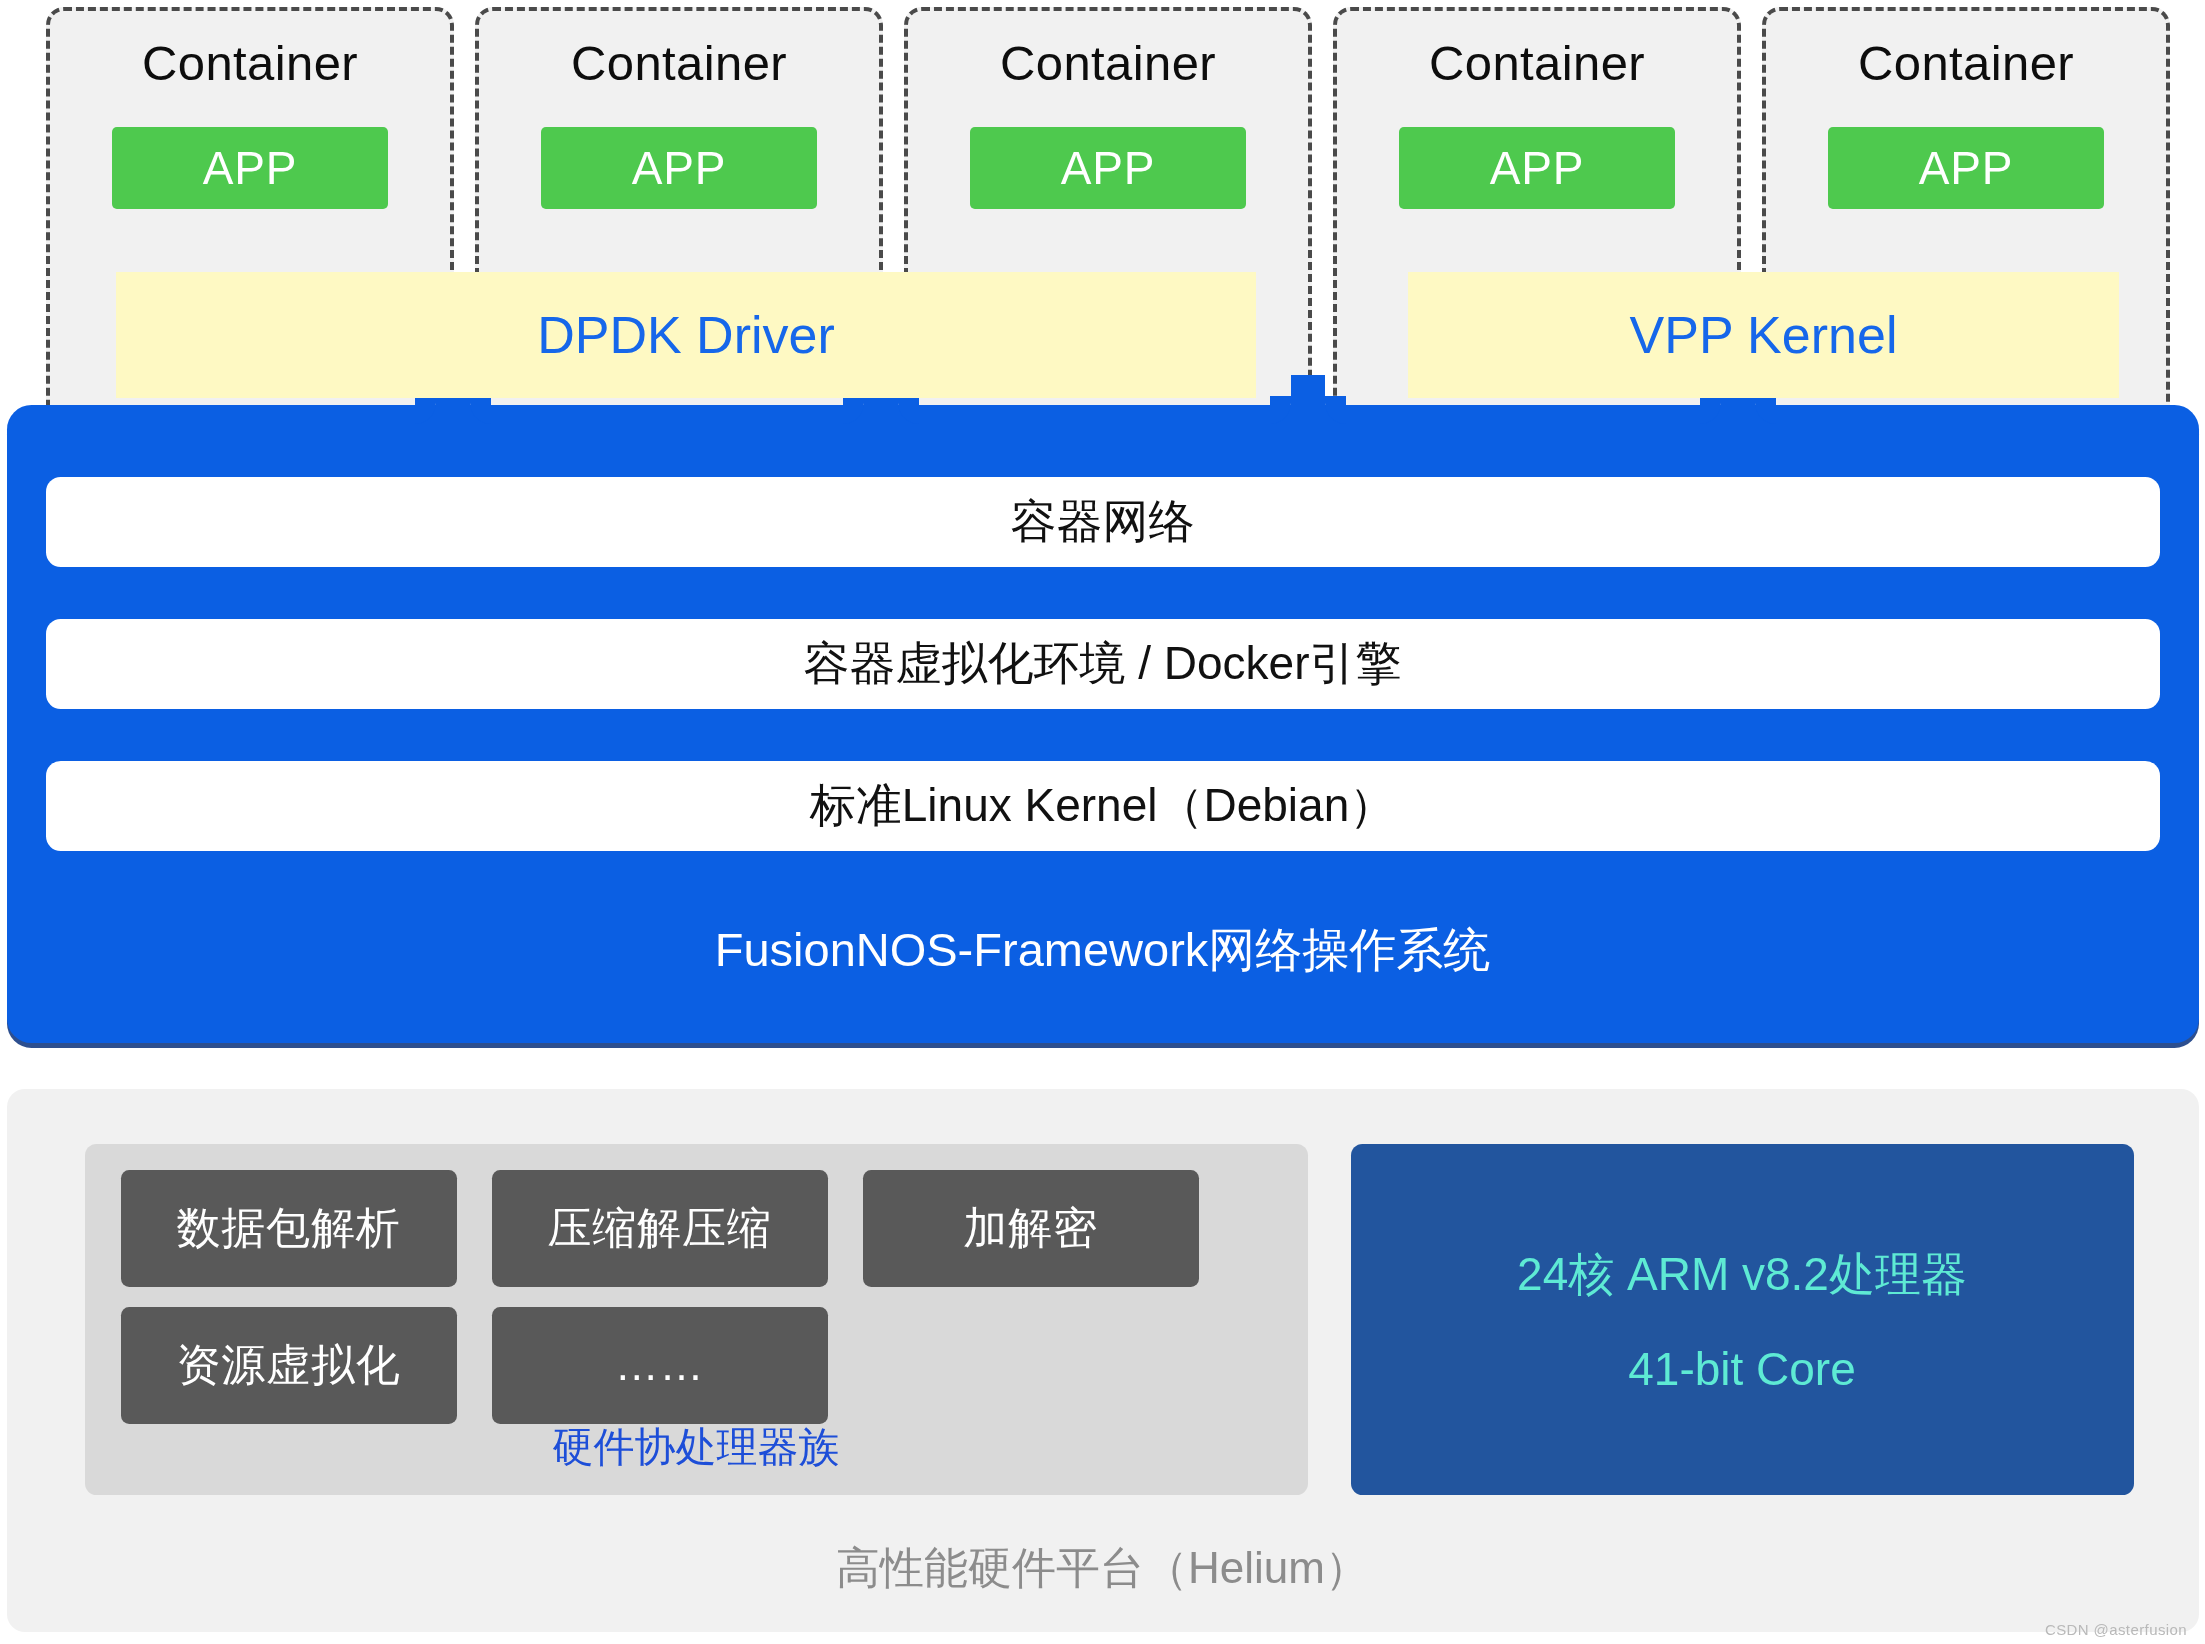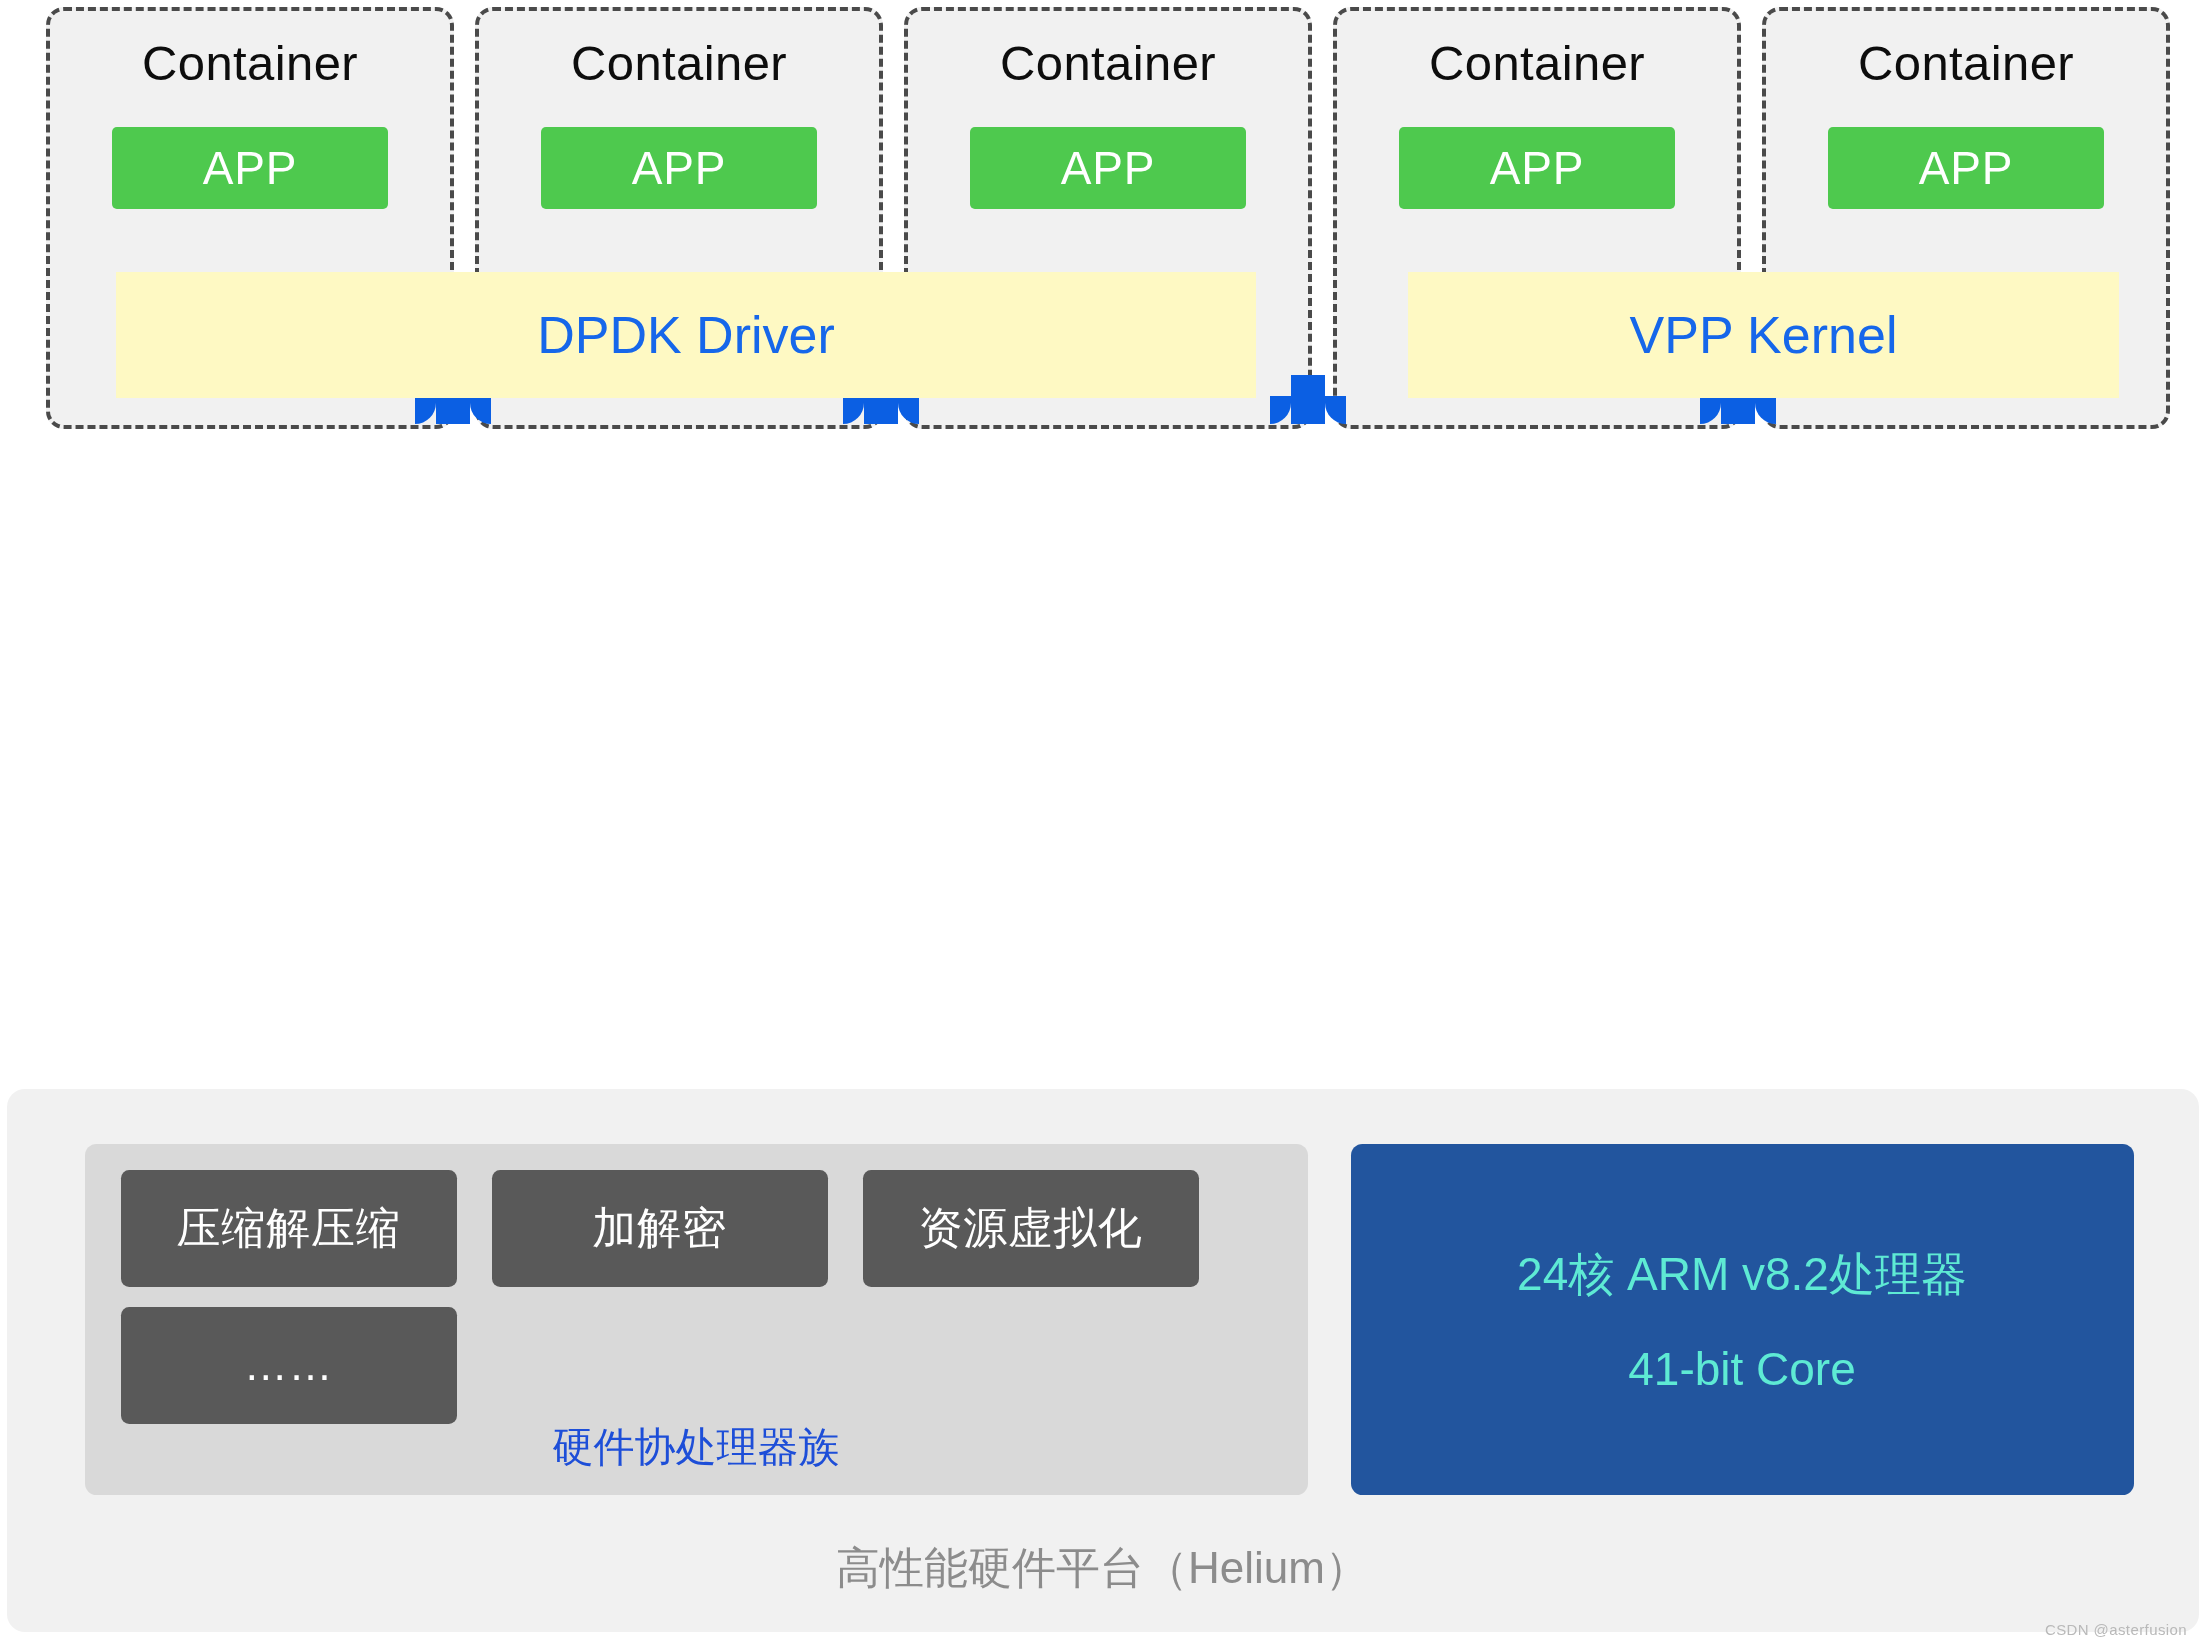--- a/index.html
+++ b/index.html
@@ -231,20 +231,32 @@
     font-size: 15px;
     letter-spacing: 0.4px;
     z-index: 9;
   }
 </style>
 </head>
 <body>
 
 <div id="stage">
 
+  <div class="os-block">
+    <div class="os-row os-row-1">
+      <span>容器网络</span>
+    </div>
+    <div class="os-row os-row-2">
+      <span>容器虚拟化环境 / Docker引擎</span>
+    </div>
+    <div class="os-row os-row-3">
+      <span>标准Linux Kernel（Debian）</span>
+    </div>
+    <div class="os-caption">FusionNOS-Framework网络操作系统</div>
+  </div>
 
   <div class="os-tab" style="left:436px; width:34px;"></div>
   <div class="os-tab" style="left:864px; width:34px;"></div>
   <div class="os-tab" style="left:1291px; width:34px;"></div>
   <div class="os-tab" style="left:1721px; width:34px;"></div>
 
   <div class="container-row">
 
     <div class="container-box" style="left:28px; width:408px;">
       <div class="container-title">Container</div>
@@ -278,20 +290,21 @@
     <div class="driver-band" style="left:1390px; width:711px;">
       <span>VPP Kernel</span>
     </div>
 
   </div>
 
   <div class="hw-platform">
 
     <div class="coproc-panel">
       <div class="coproc-grid">
+        <div class="coproc-cell">数据包解析</div>
         <div class="coproc-cell">压缩解压缩</div>
         <div class="coproc-cell">加解密</div>
         <div class="coproc-cell">资源虚拟化</div>
         <div class="coproc-cell">……</div>
       </div>
       <div class="coproc-caption">硬件协处理器族</div>
     </div>
 
     <div class="cpu-card">
       <div class="cpu-line">24核 ARM v8.2处理器</div>

